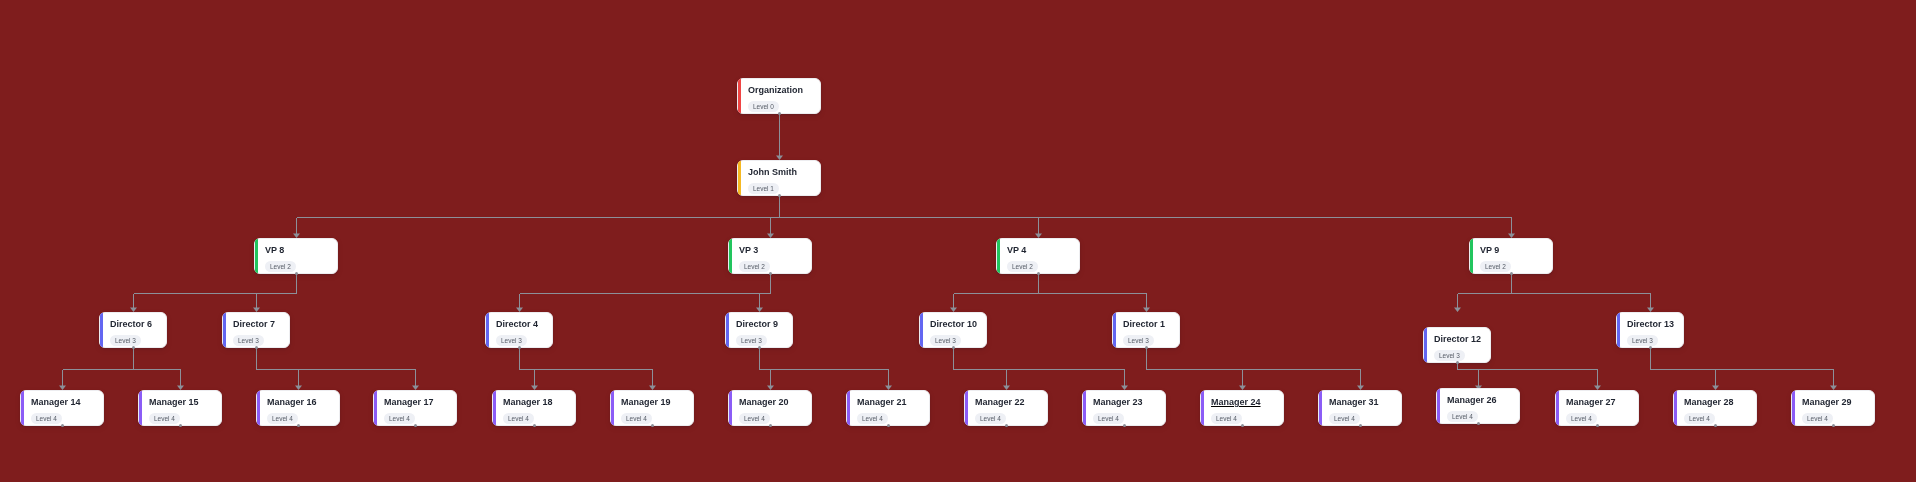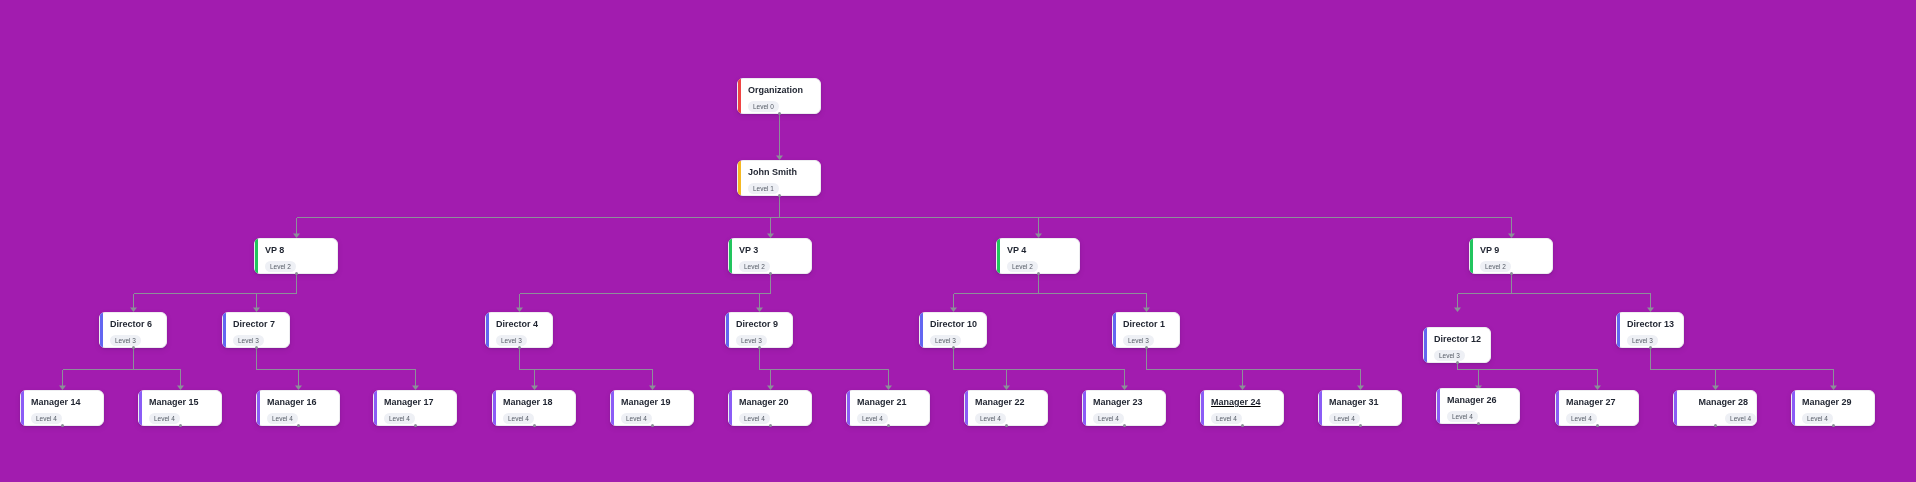--- a/index.html
+++ b/index.html
@@ -63,21 +63,21 @@
     width: 3px;
     height: 3px;
     margin-left: -1.5px;
     border-radius: 50%;
     background: #8c9099;
   }
 </style>
 </head>
 <body>
 
-<div class="canvas" id="canvas" style="background: #a21caf;">
+<div class="canvas" id="canvas" style="background: #7f1d1d;">
   <svg id="connectors" class="connector-layer" width="1916" height="482" shape-rendering="crispEdges">
     <path id="connector-lines" fill="none" stroke-width="1" d="M779.5 114L779.5 137.5M779.5 137.5L779.5 156M779.5 196L779.5 217.5M296.5 217.5L1511.5 217.5M296.5 217.5L296.5 234M770.5 217.5L770.5 234M1038.5 217.5L1038.5 234M1511.5 217.5L1511.5 234M296.5 274L296.5 293.5M133.5 293.5L296.5 293.5M133.5 293.5L133.5 308M256.5 293.5L256.5 308M770.5 274L770.5 293.5M519.5 293.5L770.5 293.5M519.5 293.5L519.5 308M759.5 293.5L759.5 308M1038.5 274L1038.5 293.5M953.5 293.5L1146.5 293.5M953.5 293.5L953.5 308M1146.5 293.5L1146.5 308M1511.5 274L1511.5 293.5M1457.5 293.5L1650.5 293.5M1457.5 293.5L1457.5 308M1650.5 293.5L1650.5 308M133.5 348L133.5 369.5M62.5 369.5L180.5 369.5M62.5 369.5L62.5 386M180.5 369.5L180.5 386M256.5 348L256.5 369.5M256.5 369.5L415.5 369.5M298.5 369.5L298.5 386M415.5 369.5L415.5 386M519.5 348L519.5 369.5M519.5 369.5L652.5 369.5M534.5 369.5L534.5 386M652.5 369.5L652.5 386M759.5 348L759.5 369.5M759.5 369.5L888.5 369.5M770.5 369.5L770.5 386M888.5 369.5L888.5 386M953.5 348L953.5 369.5M953.5 369.5L1124.5 369.5M1006.5 369.5L1006.5 386M1124.5 369.5L1124.5 386M1146.5 348L1146.5 369.5M1146.5 369.5L1360.5 369.5M1242.5 369.5L1242.5 386M1360.5 369.5L1360.5 386M1457.5 348L1457.5 369.5M1457.5 369.5L1597.5 369.5M1478.5 369.5L1478.5 386M1597.5 369.5L1597.5 386M1650.5 348L1650.5 369.5M1650.5 369.5L1833.5 369.5M1715.5 369.5L1715.5 386M1833.5 369.5L1833.5 386" stroke="#8c9099"></path>
     <path id="connector-arrows" stroke="none" shape-rendering="auto" d="M776 155.5L783 155.5L779.5 160ZM293 233.5L300 233.5L296.5 238ZM767 233.5L774 233.5L770.5 238ZM1035 233.5L1042 233.5L1038.5 238ZM1508 233.5L1515 233.5L1511.5 238ZM130 307.5L137 307.5L133.5 312ZM253 307.5L260 307.5L256.5 312ZM516 307.5L523 307.5L519.5 312ZM756 307.5L763 307.5L759.5 312ZM950 307.5L957 307.5L953.5 312ZM1143 307.5L1150 307.5L1146.5 312ZM1454 307.5L1461 307.5L1457.5 312ZM1647 307.5L1654 307.5L1650.5 312ZM59 385.5L66 385.5L62.5 390ZM177 385.5L184 385.5L180.5 390ZM295 385.5L302 385.5L298.5 390ZM412 385.5L419 385.5L415.5 390ZM531 385.5L538 385.5L534.5 390ZM649 385.5L656 385.5L652.5 390ZM767 385.5L774 385.5L770.5 390ZM885 385.5L892 385.5L888.5 390ZM1003 385.5L1010 385.5L1006.5 390ZM1121 385.5L1128 385.5L1124.5 390ZM1239 385.5L1246 385.5L1242.5 390ZM1357 385.5L1364 385.5L1360.5 390ZM1475 385.5L1482 385.5L1478.5 390ZM1594 385.5L1601 385.5L1597.5 390ZM1712 385.5L1719 385.5L1715.5 390ZM1830 385.5L1837 385.5L1833.5 390Z" fill="#8c9099"></path>
   </svg>
 <div class="node" style="left: 737px; top: 78px; width: 84px; height: 36px;">
     <span class="accent" style="background: rgb(239, 68, 68);"></span>
     <div class="title">Organization</div>
     <span class="badge">Level 0</span>
     <span class="port"></span>
   </div>
@@ -236,21 +236,21 @@
     <div class="title">Manager 26</div>
     <span class="badge">Level 4</span>
     <span class="port"></span>
   </div>
     <div class="node" style="left: 1555px; top: 390px; width: 84px; height: 36px;">
     <span class="accent" style="background: rgb(139, 92, 246);"></span>
     <div class="title">Manager 27</div>
     <span class="badge">Level 4</span>
     <span class="port"></span>
   </div>
-    <div class="node" style="left: 1673px; top: 390px; width: 84px; height: 36px; text-align: right;">
+    <div class="node" style="left: 1673px; top: 390px; width: 84px; height: 36px;">
     <span class="accent" style="background: rgb(139, 92, 246);"></span>
     <div class="title">Manager 28</div>
     <span class="badge">Level 4</span>
     <span class="port"></span>
   </div>
     <div class="node" style="left: 1791px; top: 390px; width: 84px; height: 36px;">
     <span class="accent" style="background: rgb(139, 92, 246);"></span>
     <div class="title">Manager 29</div>
     <span class="badge">Level 4</span>
     <span class="port"></span>

